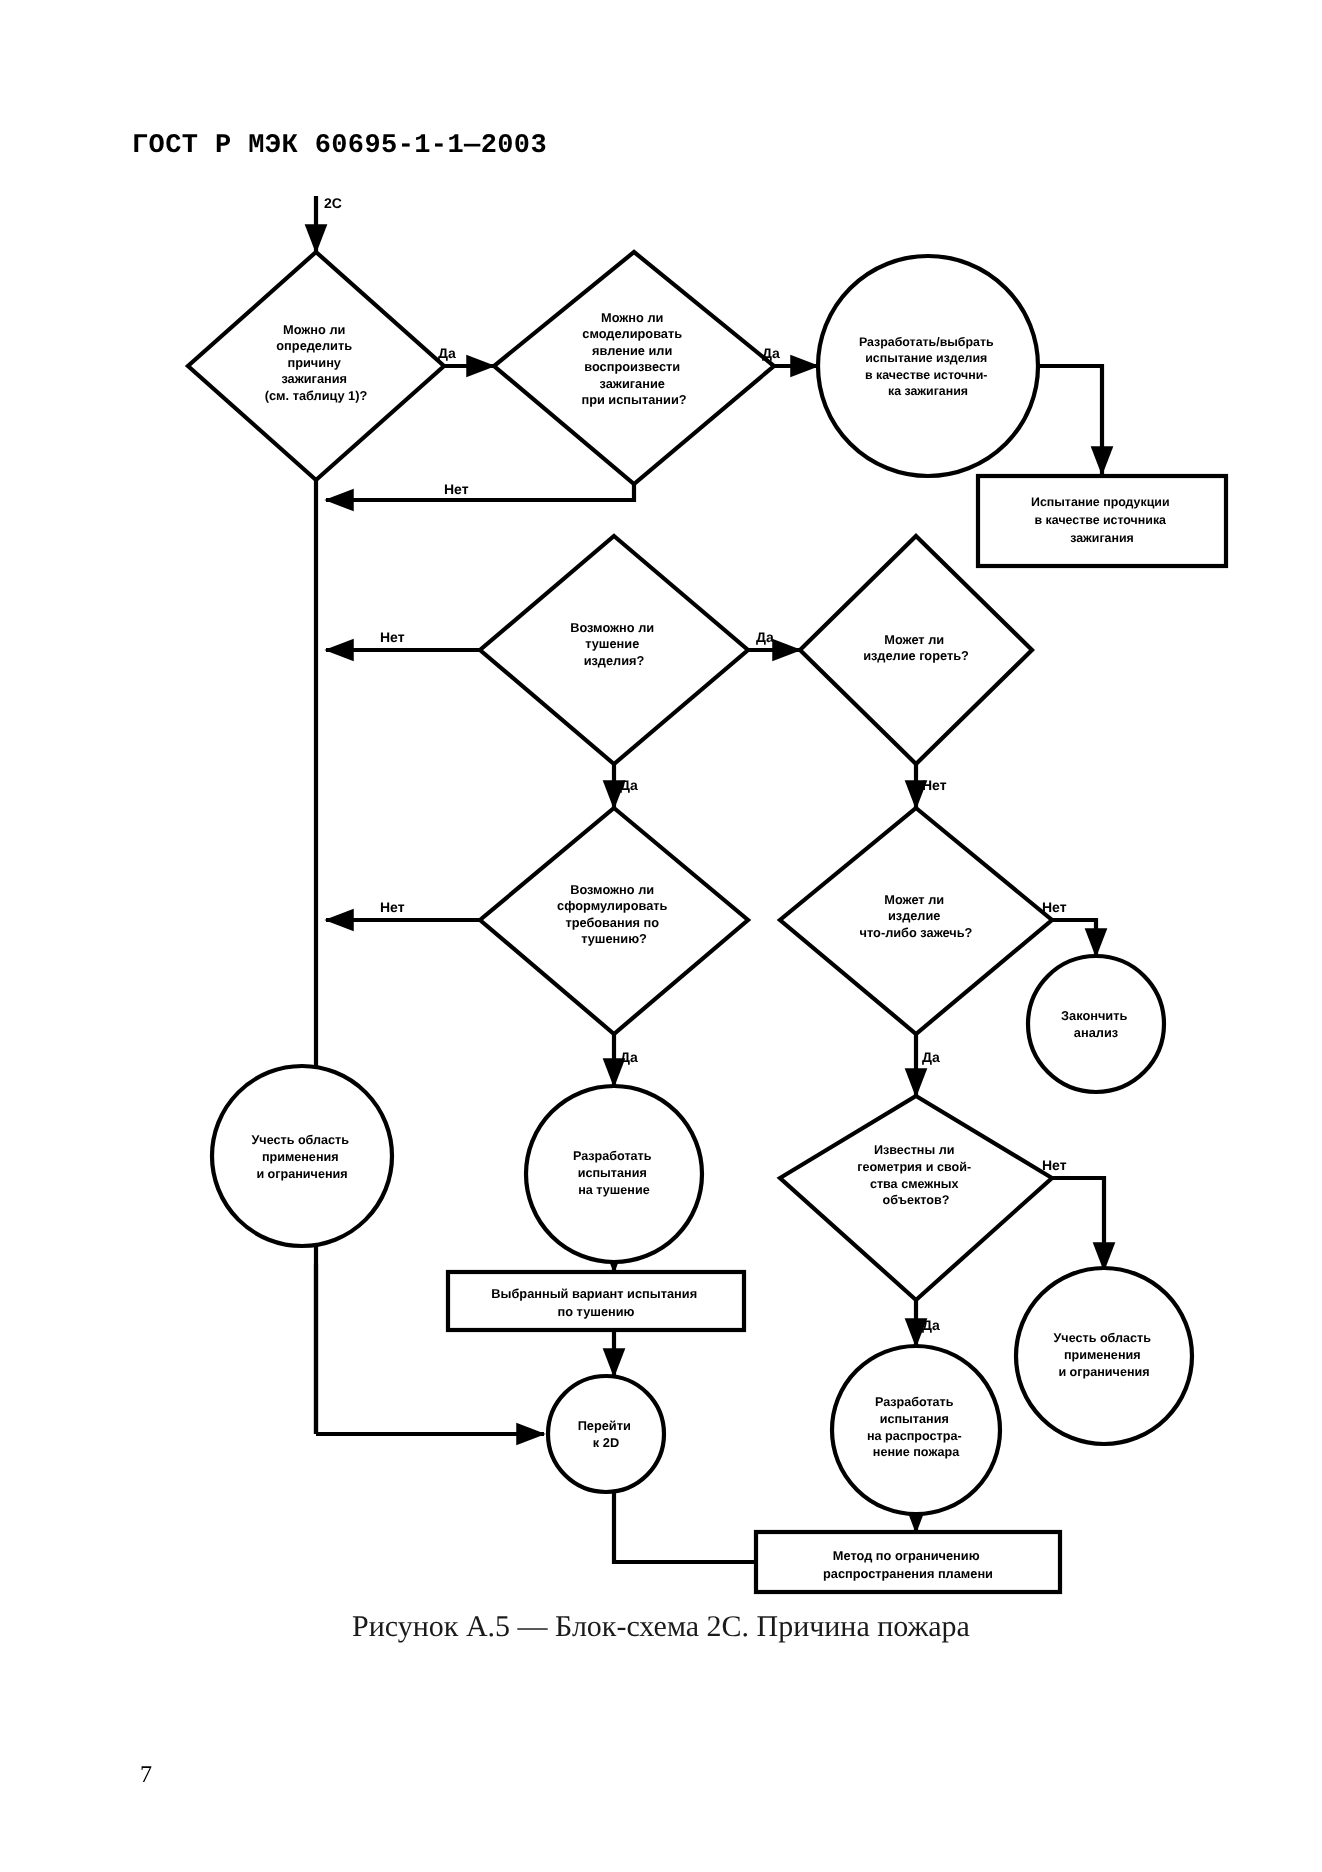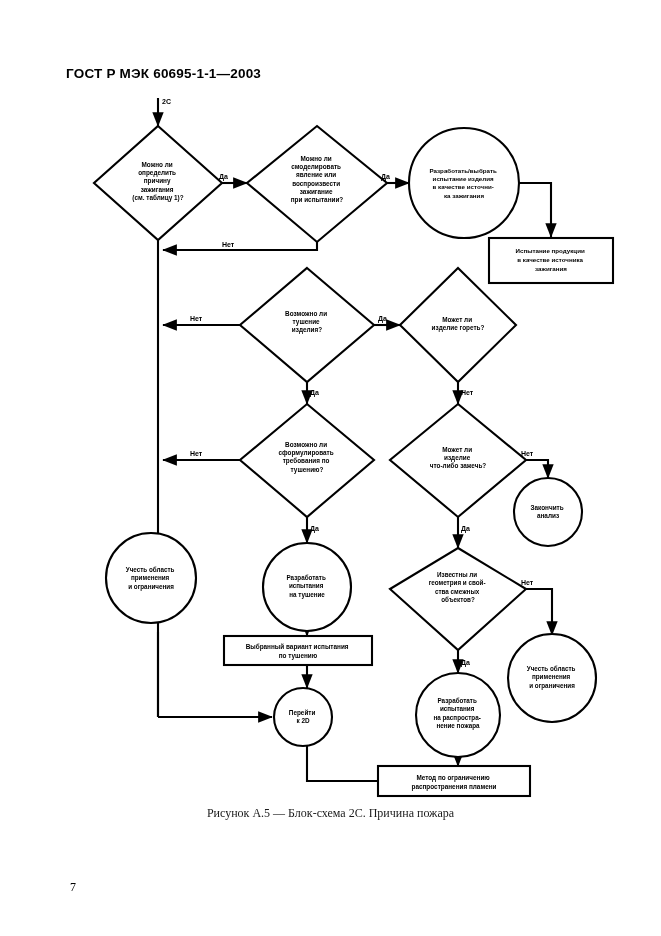--- a/index.html
+++ b/index.html
@@ -17,34 +17,34 @@
   }
   #page {
     position: relative;
     width: 661px;
     height: 936px;
   }
   .doc-header {
     position: absolute;
     left: 66px;
     top: 66px;
-    font-family: Liberation Sans, sans-serif;
+    font-family: Liberation Mono, monospace;
     font-weight: bold;
     font-size: 13.5px;
     letter-spacing: 0.2px;
     white-space: nowrap;
   }
   .figure-caption {
     position: absolute;
     left: 0;
     top: 806px;
     width: 661px;
     text-align: center;
     font-family: "Liberation Serif", serif;
-    font-size: 12px;
+    font-size: 15px;
     color: #1a1a1a;
   }
   .page-number {
     position: absolute;
     left: 70px;
     top: 880px;
     font-family: "Liberation Serif", serif;
     font-size: 12px;
   }
   #flow-svg {

